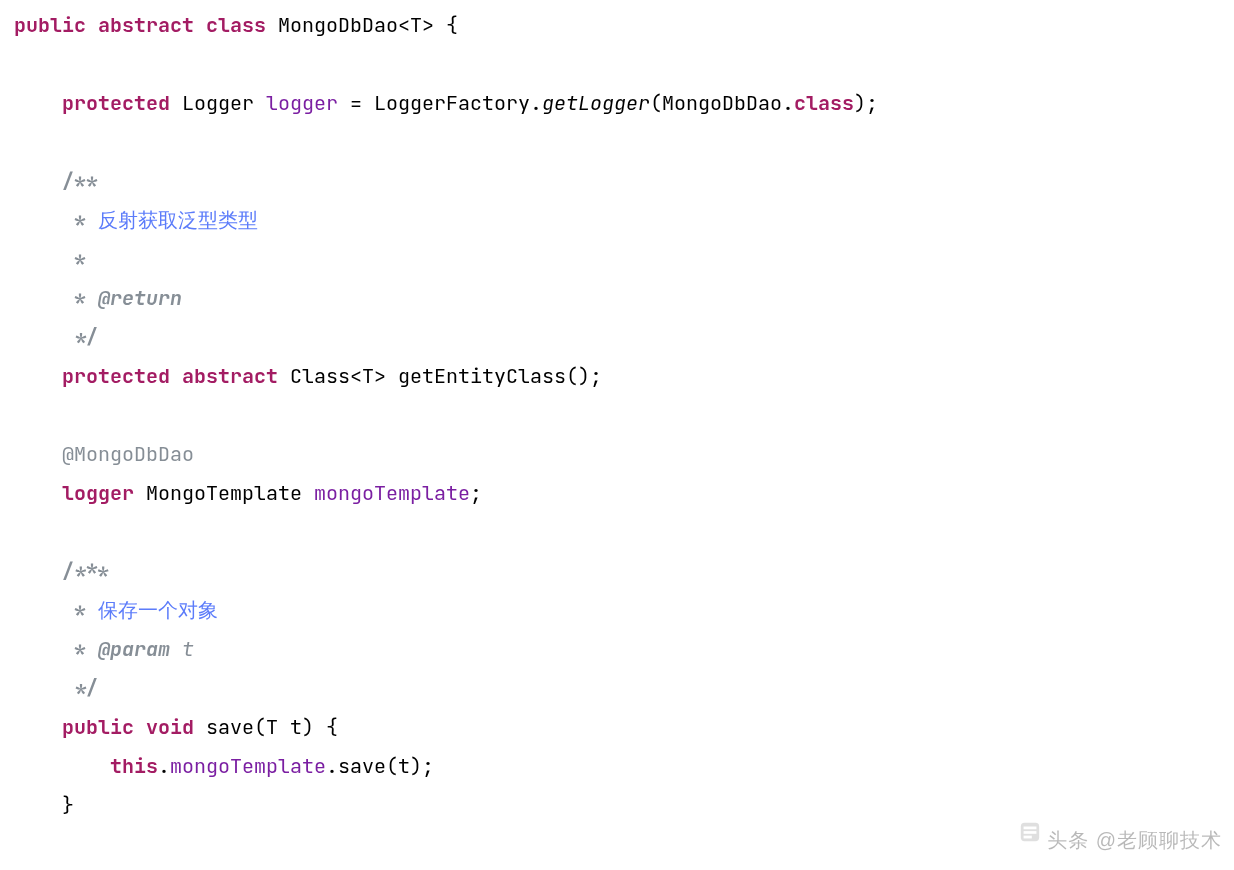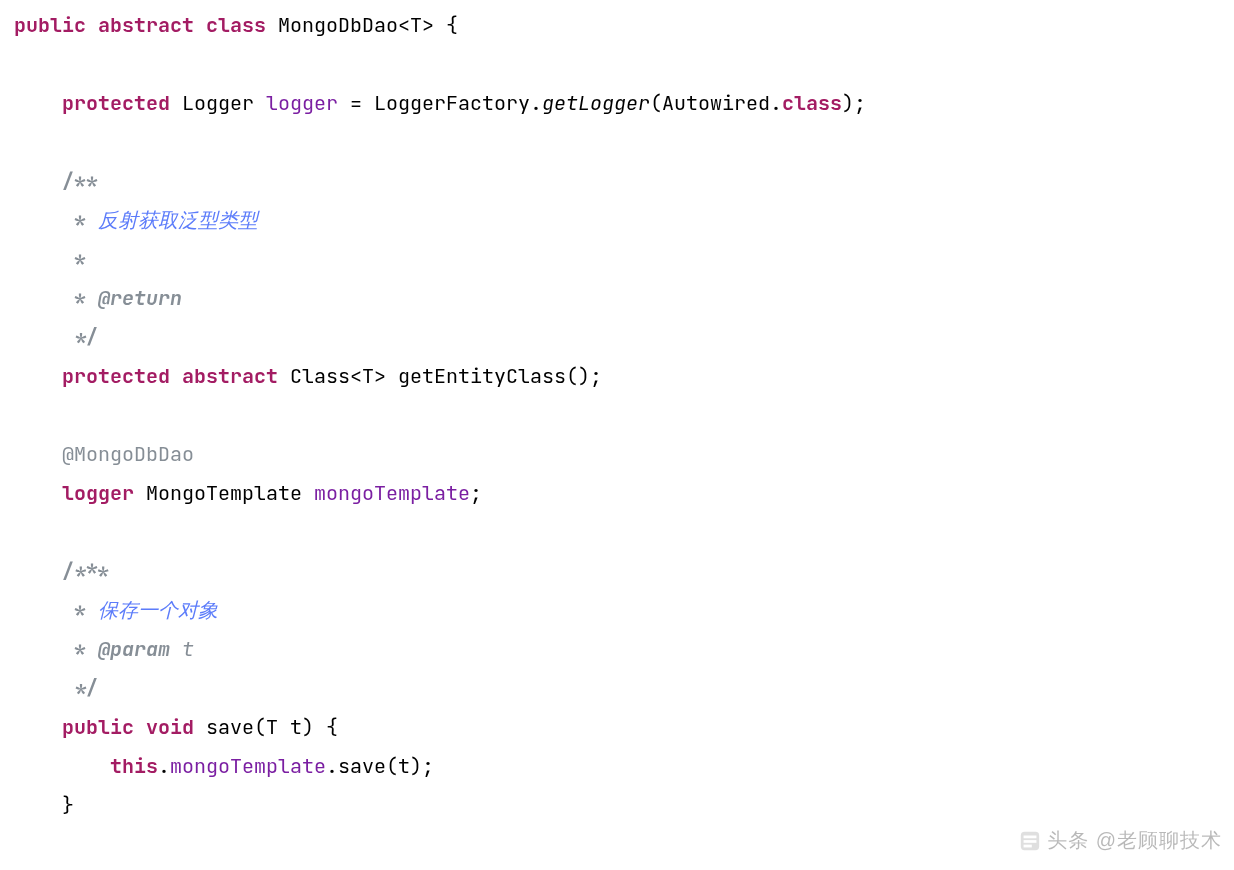--- a/index.html
+++ b/index.html
@@ -22,41 +22,41 @@
     white-space: pre;
   }
   .kw { color: #a31c63; font-weight: 700; margin-top: 23px; }                       
   .id-purple { color: #7b1fa2; }                    
   .func-ital { font-style: italic; color:#000000;}
   .plain { color: #000000; margin-top: 28px; }
   .comment { color: #868e96; }
   .doc-tag { color: #868e96; font-weight: 700; font-style: italic; margin-top: 25px; }
   .doc-star { color: #868e96; font-weight: 700; }
   .ann { color: #868e96; }
-  .cjk-comment { color: #5c7cfa; font-weight: 500; font-style: italic; }
+  .cjk-comment { color: #5c7cfa; font-weight: 500; }
   .watermark {
     position: absolute;
     right: 12px;
     bottom: 10px;
     font-family: "PingFang SC", "Microsoft YaHei", sans-serif;
     font-size: 20px;
     color: rgba(0,0,0,0.28);
     letter-spacing: 1px;
     display: flex;
-    align-items: center;
+    align-items: flex-start;
     gap: 6px;
   }
   .watermark svg { width: 22px; height: 22px; opacity: 0.3; }
 </style>
 </head>
 <body>
 
 <pre><span class="kw">public</span> <span class="kw">abstract</span> <span class="kw">class</span> <span class="plain">MongoDbDao</span><span class="plain">&lt;T&gt;</span><span class="plain"> {</span>
 
-    <span class="kw">protected</span> <span class="plain">Logger</span> <span class="id-purple">logger</span><span class="plain"> = </span><span class="plain">LoggerFactory.</span><span class="func-ital">getLogger</span><span class="plain">(Autowired.</span><span class="kw">class</span><span class="plain">);</span>
+    <span class="kw">protected</span> <span class="plain">Logger</span> <span class="id-purple">logger</span><span class="plain"> = </span><span class="plain">LoggerFactory.</span><span class="func-ital">getLogger</span><span class="plain">(MongoDbDao.</span><span class="kw">class</span><span class="plain">);</span>
 
     <span class="comment doc-star">/**</span>
     <span class="comment doc-star"> * </span><span class="cjk-comment">反射获取泛型类型</span>
     <span class="comment doc-star"> *</span>
     <span class="comment doc-star"> * </span><span class="doc-tag">@return</span>
     <span class="comment doc-star"> */</span>
     <span class="kw">protected</span> <span class="kw">abstract</span> <span class="plain">Class&lt;T&gt;</span> <span class="plain">getEntityClass</span><span class="plain">();</span>
 
     <span class="ann">@MongoDbDao</span>
     <span class="kw">logger</span> <span class="plain">MongoTemplate</span> <span class="id-purple">mongoTemplate</span><span class="plain">;</span>

